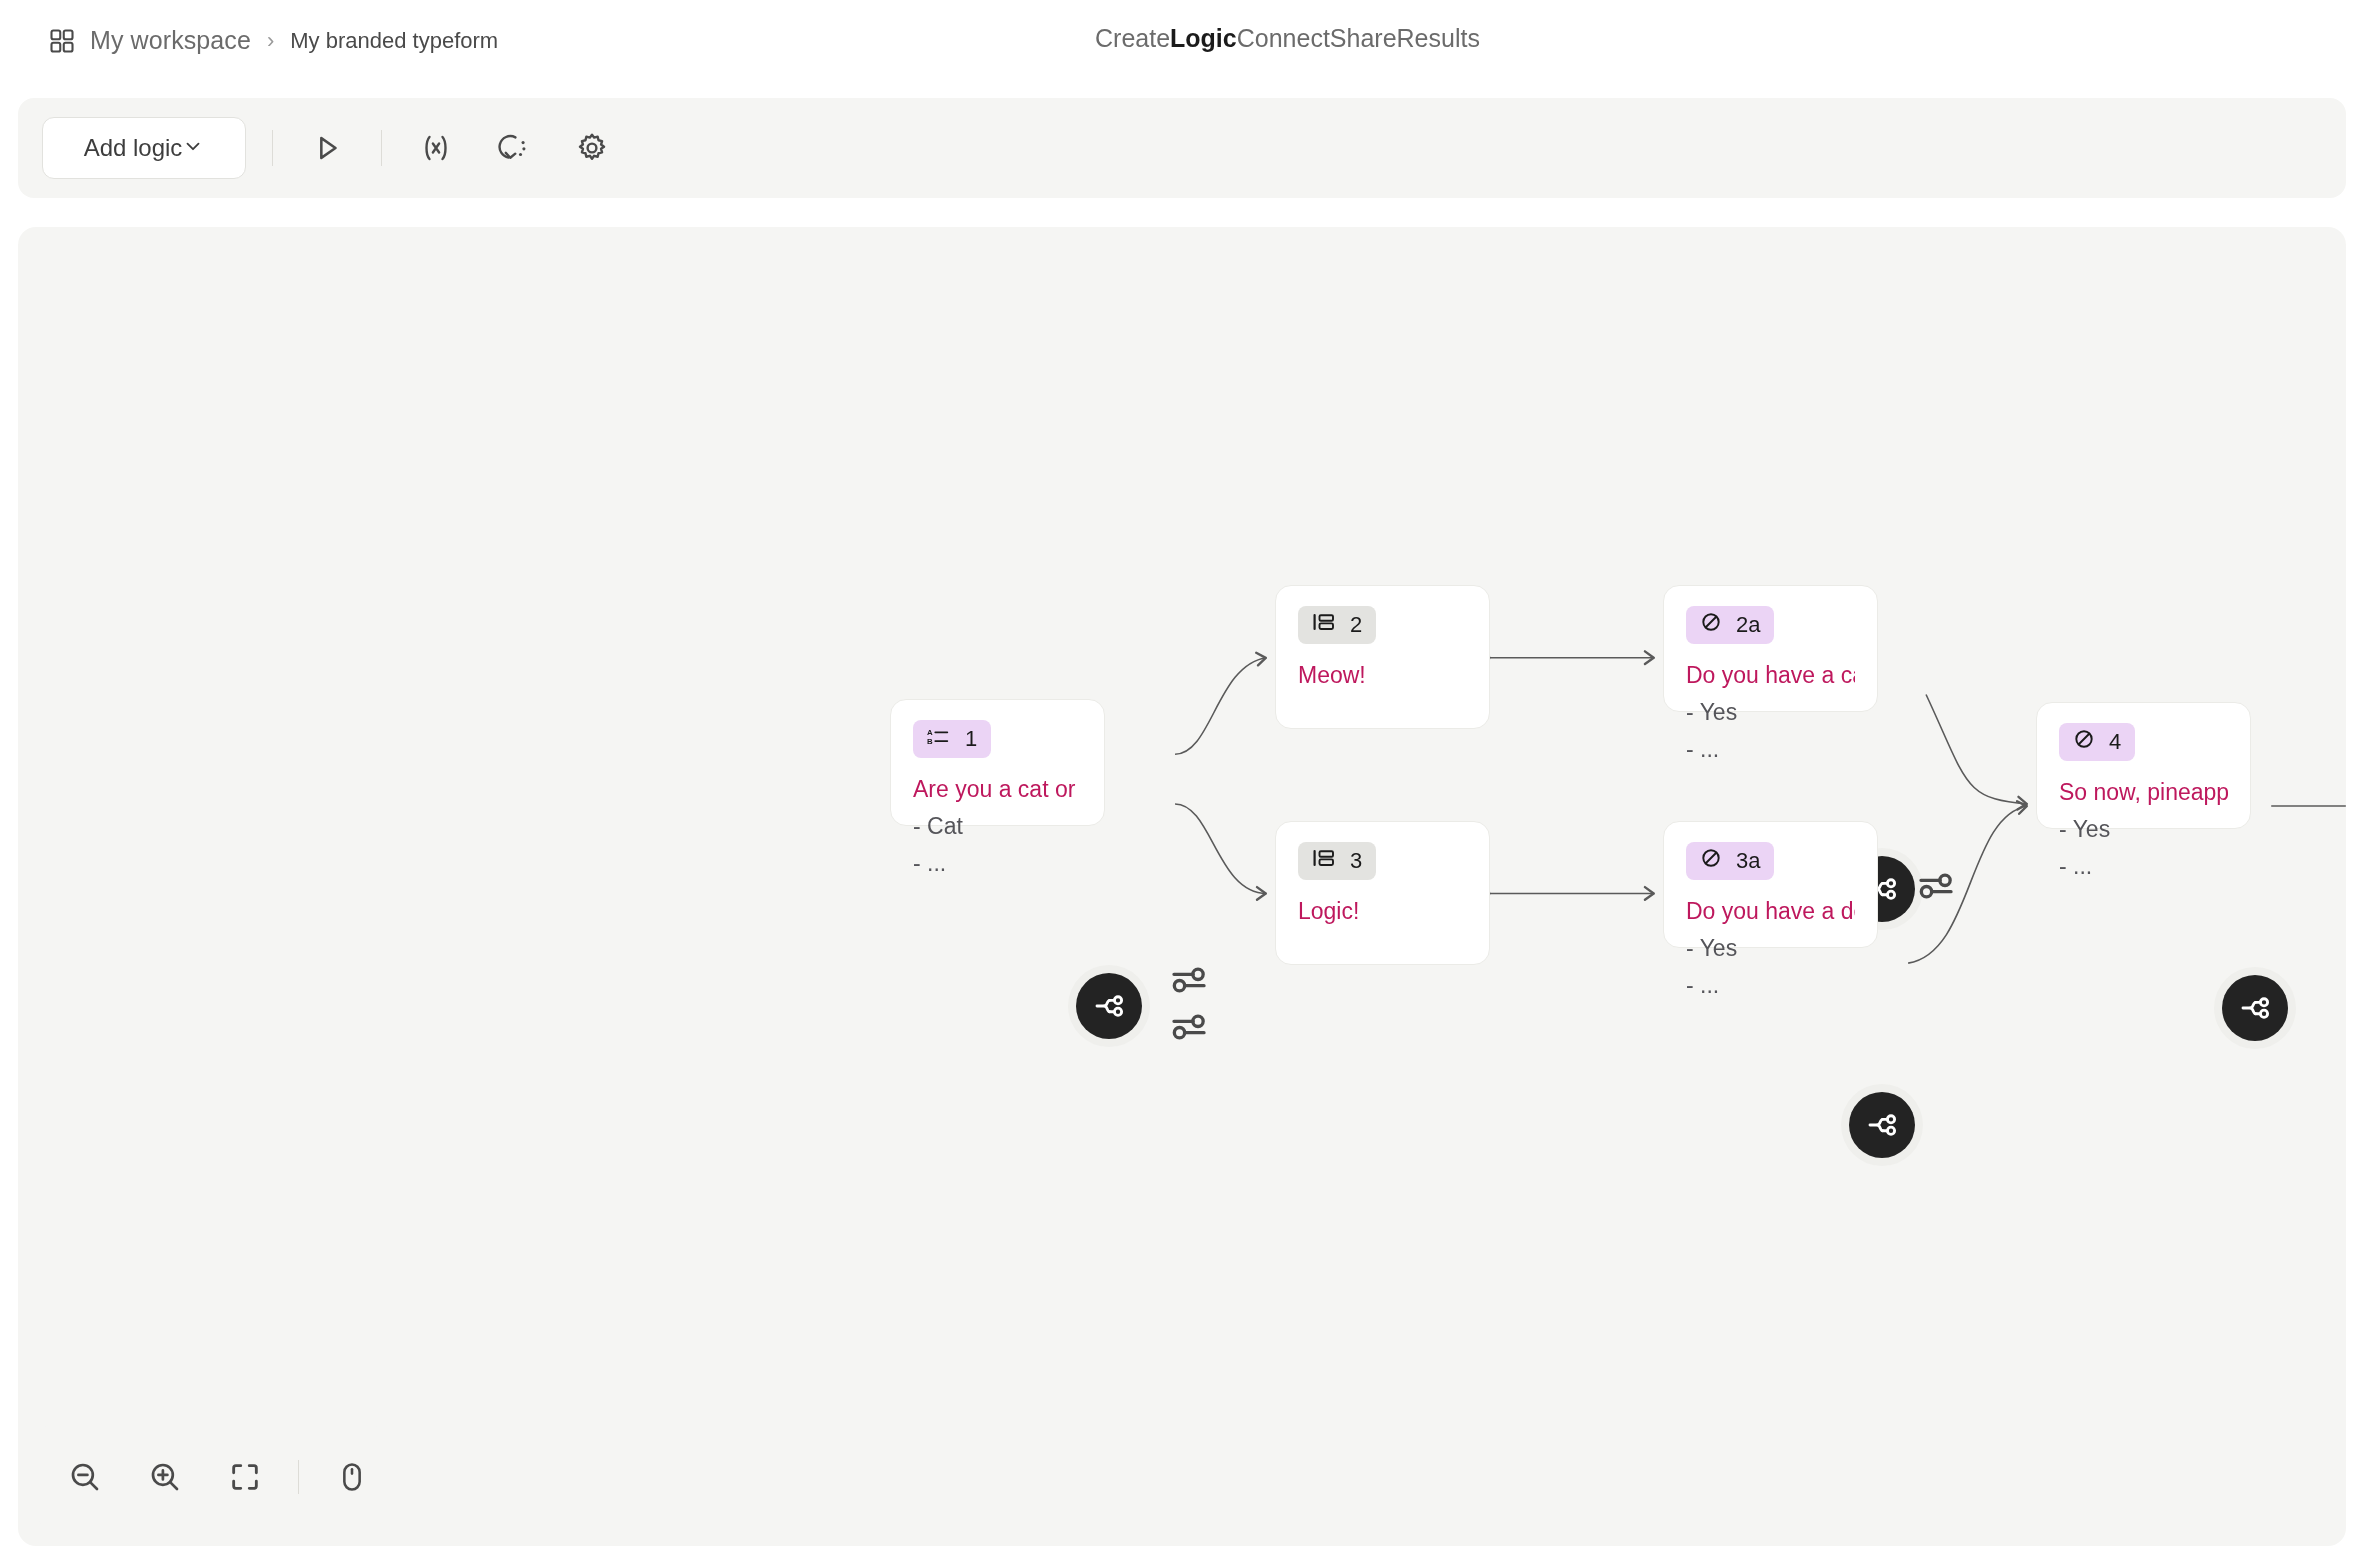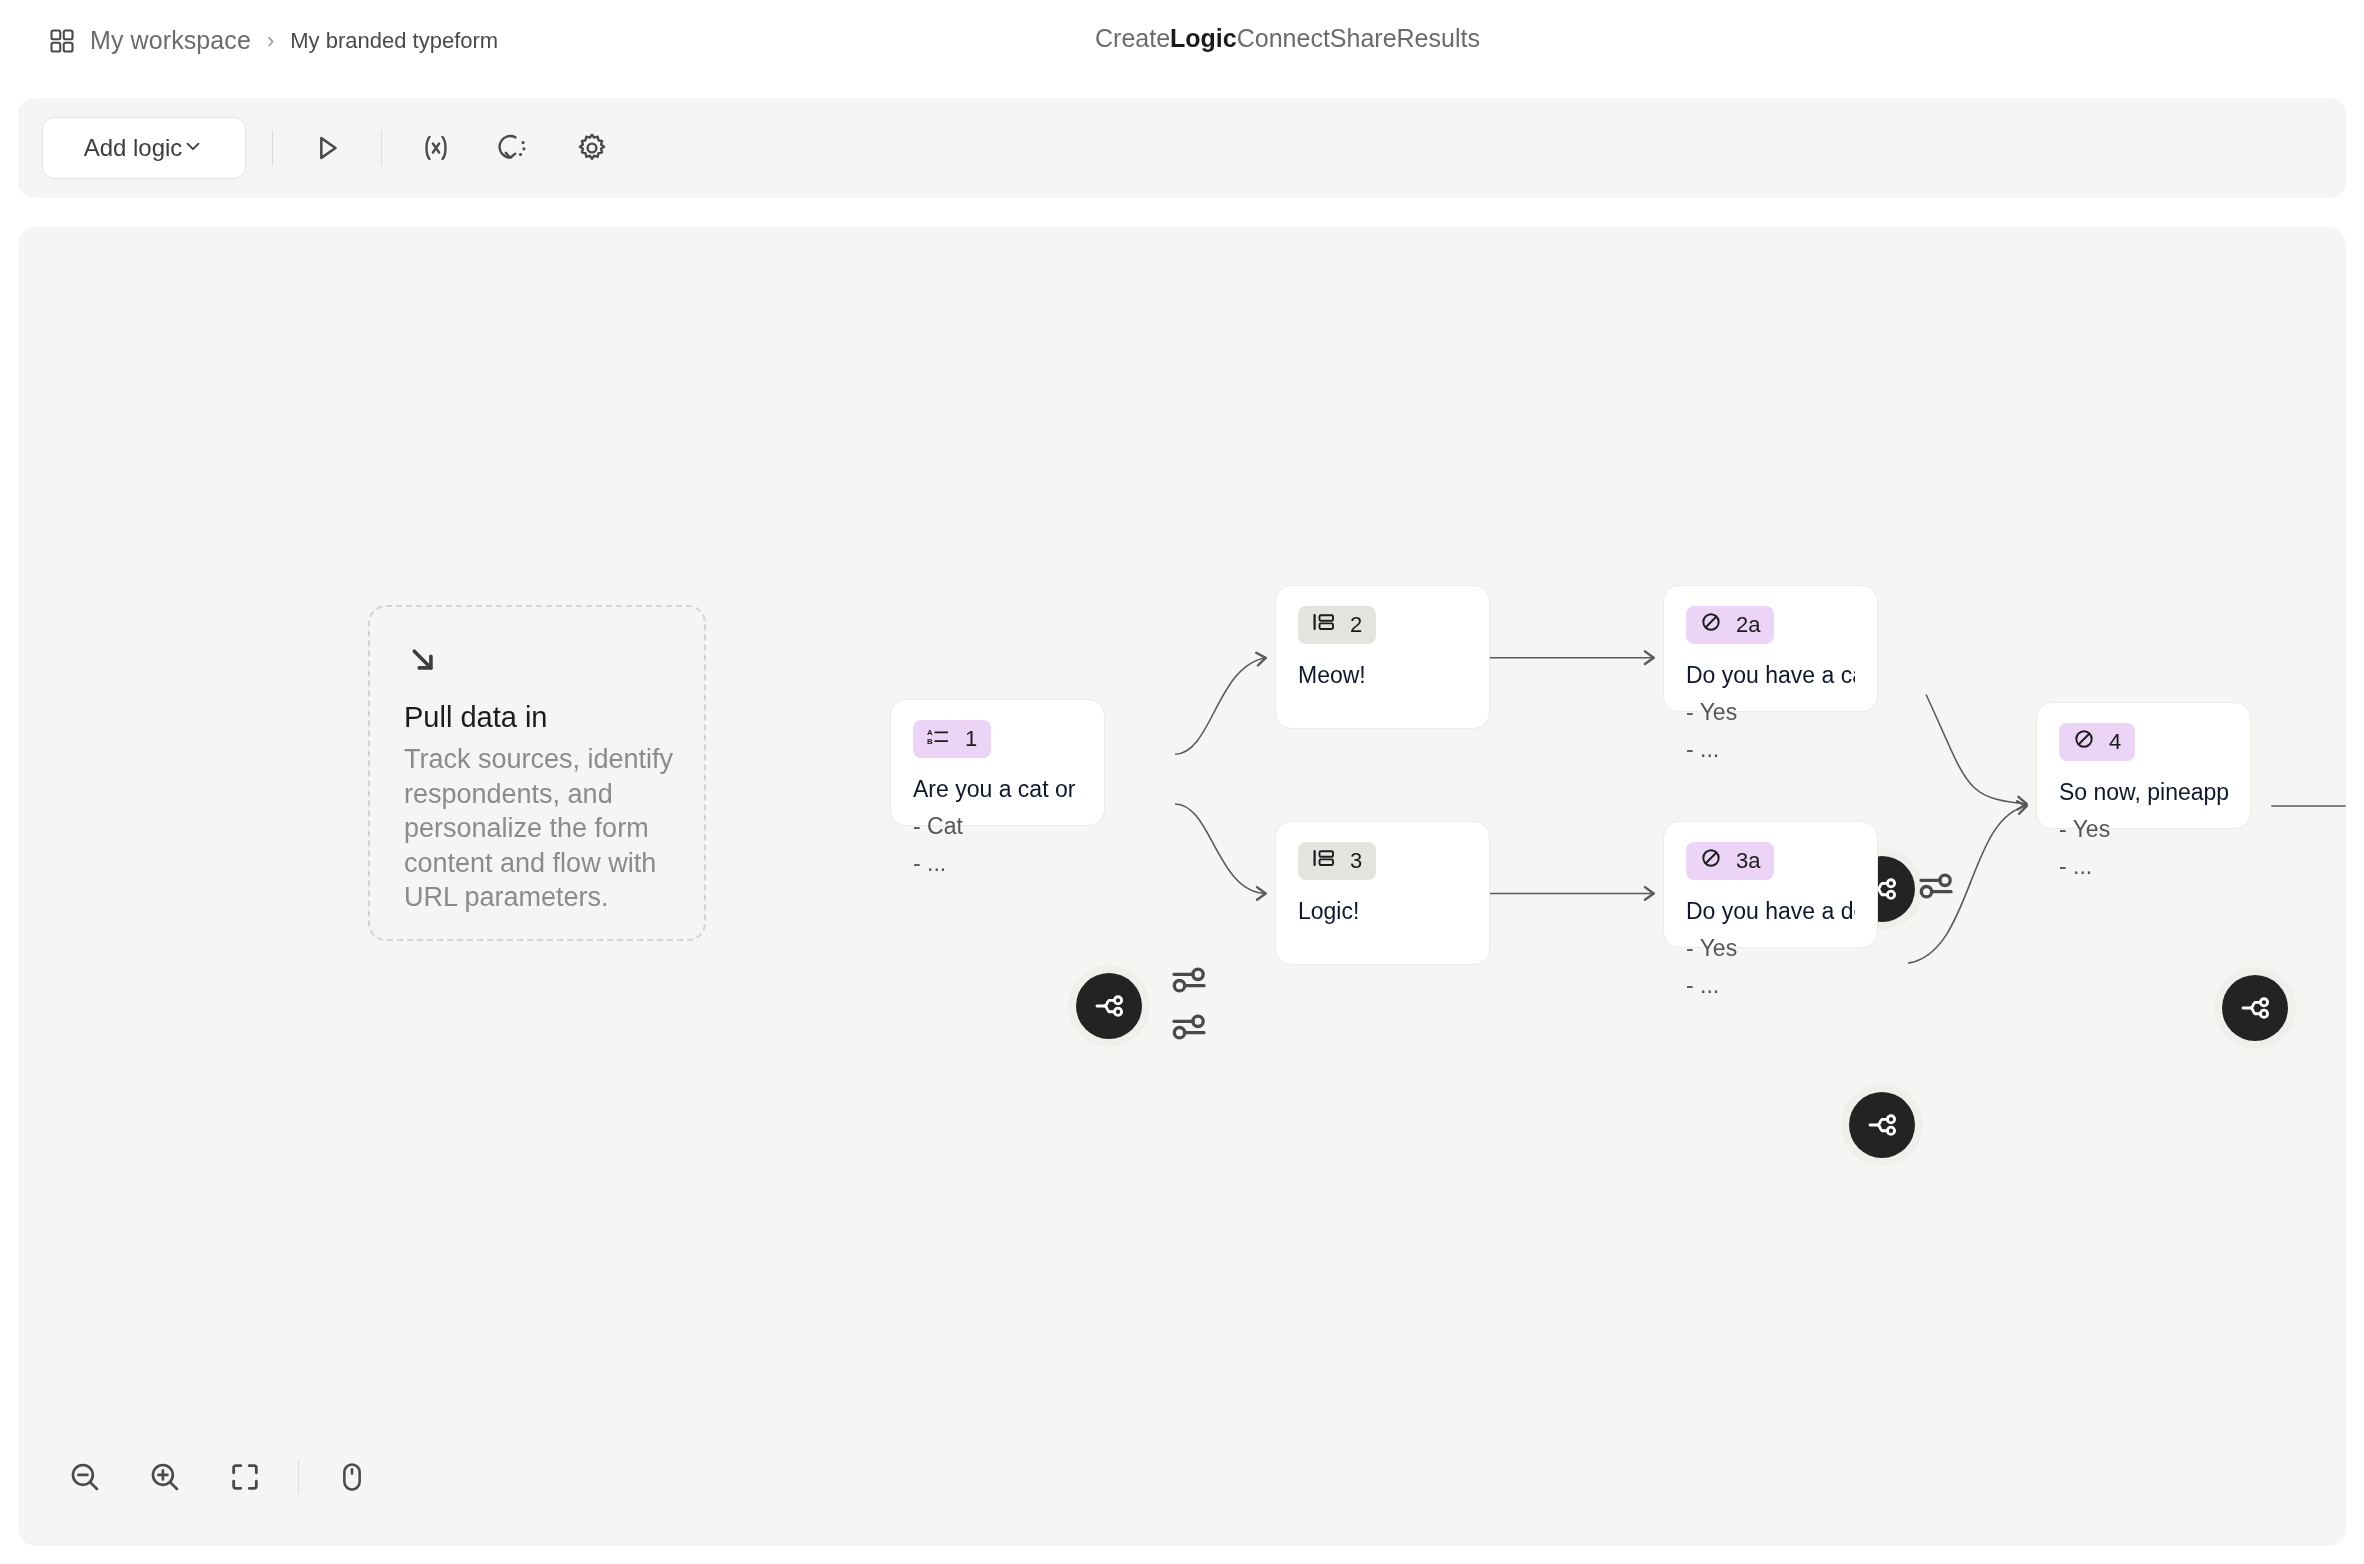--- a/index.html
+++ b/index.html
@@ -95,21 +95,21 @@
     display: inline-flex; align-items: center; gap: 14px;
     height: 38px; padding: 0 14px;
     border-radius: 8px;
     font-size: 22px; color: #1b1b1b;
   }
   .badge-purple { background: #ebd4f5; }
   .badge-gray { background: #e3e3e0; }
   .badge-num { font-weight: normal; font-size: 22px; }
   .node-title {
     margin-top: 18px;
-    font-size: 23px; color: #0f172a;
+    font-size: 23px; color: #be185d;
     white-space: nowrap; overflow: hidden;
   }
   .node-opt {
     margin-top: 10px;
     font-size: 23px; color: #55555a;
     white-space: nowrap;
   }
 
   
   .branch-btn {
@@ -235,30 +235,20 @@
     <circle cx="1475" cy="670" r="5" fill="#4a4a4a"></circle>
     <path d="M1477 670 L1645 670" fill="none" stroke="#5a5a5a" stroke-width="1.6" marker-end="url(#chev)"></path>
 
     <path d="M1918 470 C1960 560 1955 575 2020 580" fill="none" stroke="#5a5a5a" stroke-width="1.6" marker-end="url(#chev)"></path>
 
     <path d="M1900 740 C1965 730 1960 592 2020 582" fill="none" stroke="#5a5a5a" stroke-width="1.6" marker-end="url(#chev)"></path>
 
     <path d="M2265 582 L2340 582" fill="none" stroke="#5a5a5a" stroke-width="1.6"></path>
   </svg>
 
-  <div class="pull-card">
-    <span>
-      <svg class="pull-icon" viewBox="0 0 24 24" fill="none">
-        <path d="M6.5 6.5 L17 17" stroke="#3d3d3d" stroke-width="2.3" stroke-linecap="round"></path>
-        <path d="M17 9.6 L17 17 L9.6 17" stroke="#3d3d3d" stroke-width="2.3" stroke-linecap="round" stroke-linejoin="round"></path>
-      </svg>
-    </span>
-    <div class="pull-title">Pull data in</div>
-    <div class="pull-desc">Track sources, identify respondents, and personalize the form content and flow with URL parameters.</div>
-  </div>
 
   <div class="node" style="left:872px; top:472px; width:215px; height:127px;">
     <div class="node-badge badge-purple">
       <span>
         <svg width="24" height="20" viewBox="0 0 26 20" fill="none">
           <text x="0" y="9" font-size="8.5" font-weight="bold" fill="#1b1b1b" font-family="Liberation Sans, sans-serif">A</text>
           <text x="0" y="19" font-size="8.5" font-weight="bold" fill="#1b1b1b" font-family="Liberation Sans, sans-serif">B</text>
           <path d="M9 6 H22 M9 15.5 H22" stroke="#1b1b1b" stroke-width="2" stroke-linecap="round"></path>
         </svg>
       </span>

